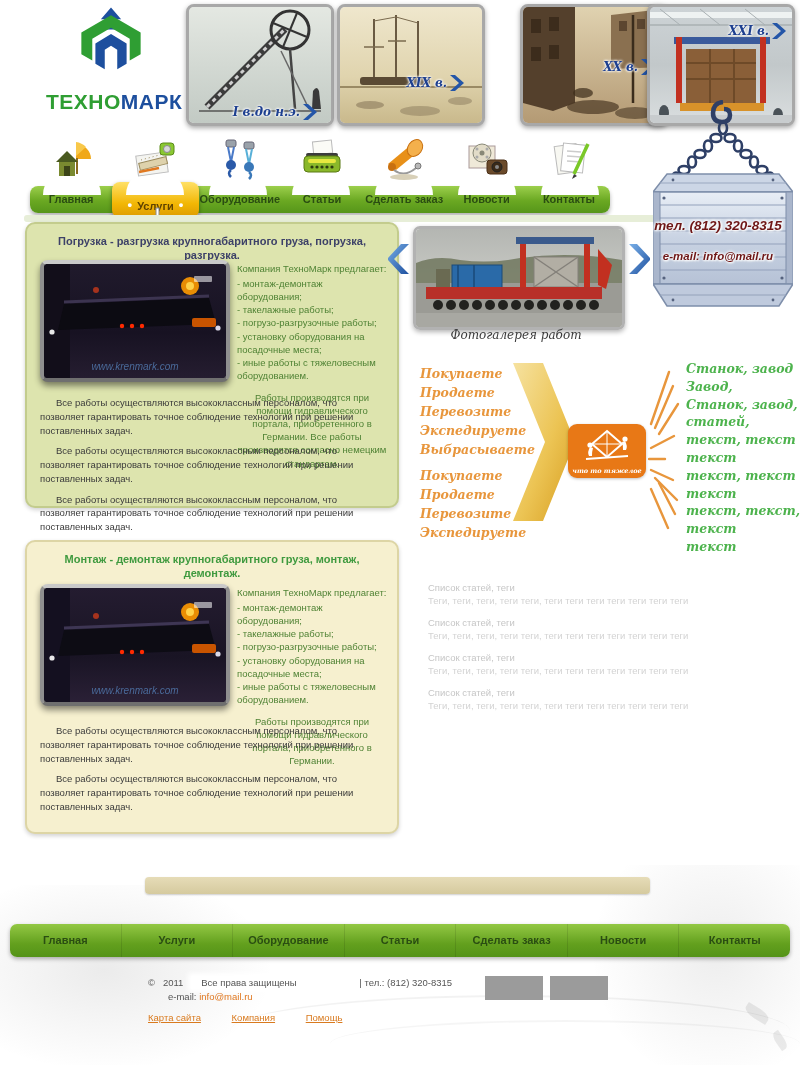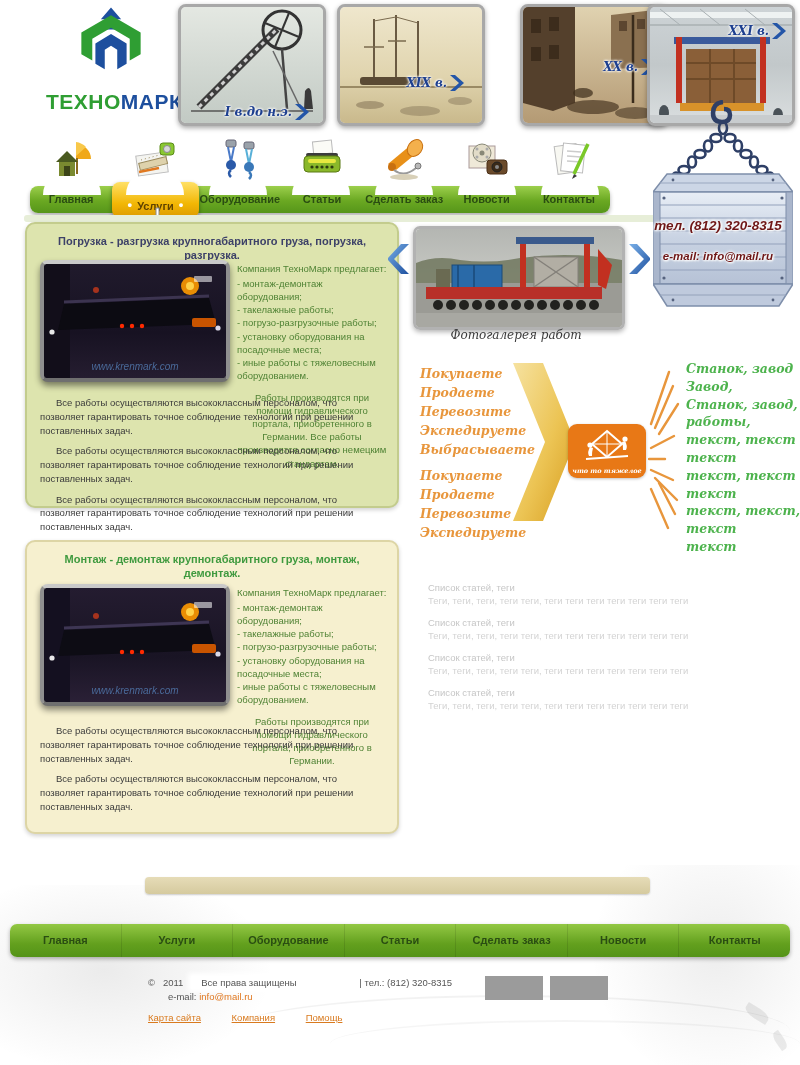--- a/index.html
+++ b/index.html
@@ -138,21 +138,21 @@
 
   <div class="abs" id="logo">
     <svg width="78" height="78" viewBox="0 0 100 100">
       <polygon points="50,2 63,17 55,17 55,30 45,30 45,17 37,17" fill="#1d4f9e"></polygon>
       <path d="M12,34 L50,12 L88,34 L88,62 L74,70 L74,42 L50,28 L26,42 L26,70 L12,62 Z" fill="#2f9e33"></path>
       <path d="M30,74 L30,48 L50,36 L70,48 L70,74 L58,81 L58,56 L50,51 L42,56 L42,81 Z" fill="#1d4f9e"></path>
     </svg>
     <div id="brand"><span class="g">ТЕХНО</span><span class="b">МАРК</span></div>
   </div>
 
-  <div class="abs banner" style="left:178px;">
+  <div class="abs banner" style="left:186px;">
     <svg width="142" height="116">
       <rect width="142" height="116" fill="#d7dcd6"></rect>
       <rect width="142" height="116" fill="url(#b1g)"></rect>
       <defs>
           <linearGradient id="b1g" x1="0" y1="0" x2="0" y2="1">
         <stop offset="0" stop-color="#e4e8e2"></stop>
             <stop offset="1" stop-color="#c2cac4"></stop>
           </linearGradient>
         </defs>
       <line x1="10" y1="104" x2="132" y2="104" stroke="#555" stroke-width="1.5"></line>
@@ -585,21 +585,21 @@
       <line x1="7" y1="116" x2="29" y2="138"></line>
       <line x1="11" y1="121" x2="27" y2="152"></line>
       <line x1="3" y1="127" x2="20" y2="166"></line>
     </g>
   </svg>
 
   <div class="abs script" id="promo-right">
     <div>Станок, завод</div>
     <div>Завод,</div>
     <div>Станок, завод,</div>
-    <div>работы,</div>
+    <div>статей,</div>
     <div>текст, текст</div>
     <div>текст</div>
     <div>текст, текст</div>
     <div>текст</div>
     <div>текст, текст, текст</div>
     <div>текст</div>
   </div>
 
   <section class="abs sblock" id="sblock2">
     <h2>Монтаж - демонтаж крупногабаритного груза, монтаж, демонтаж.</h2>

